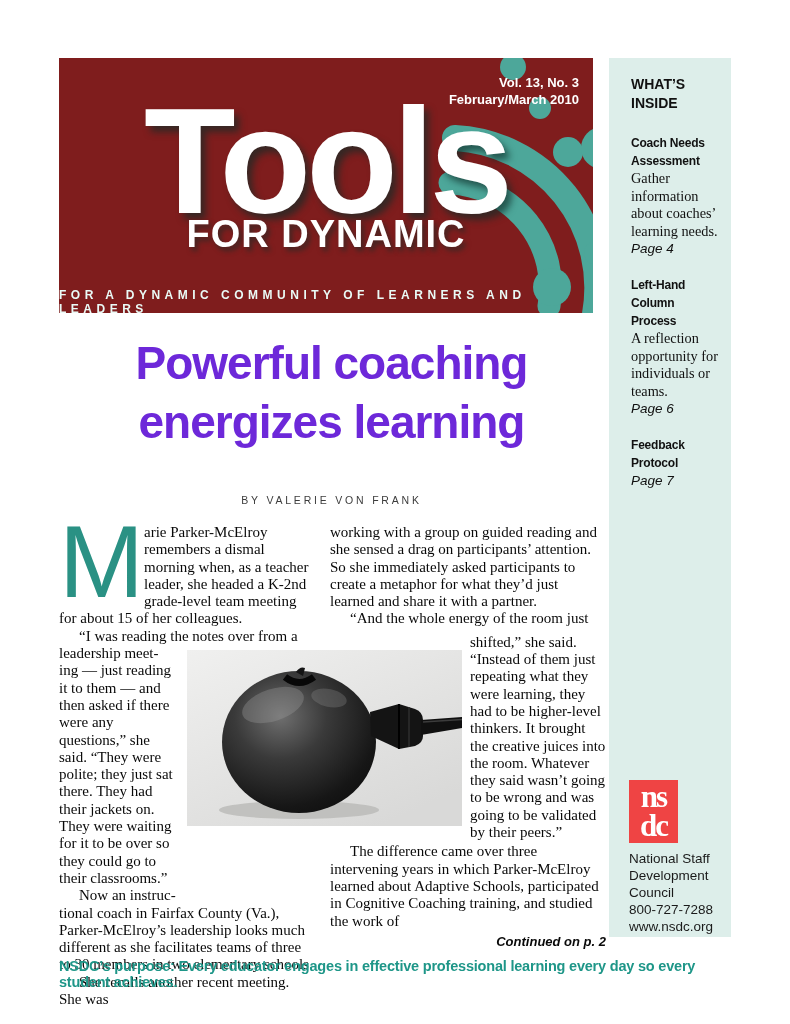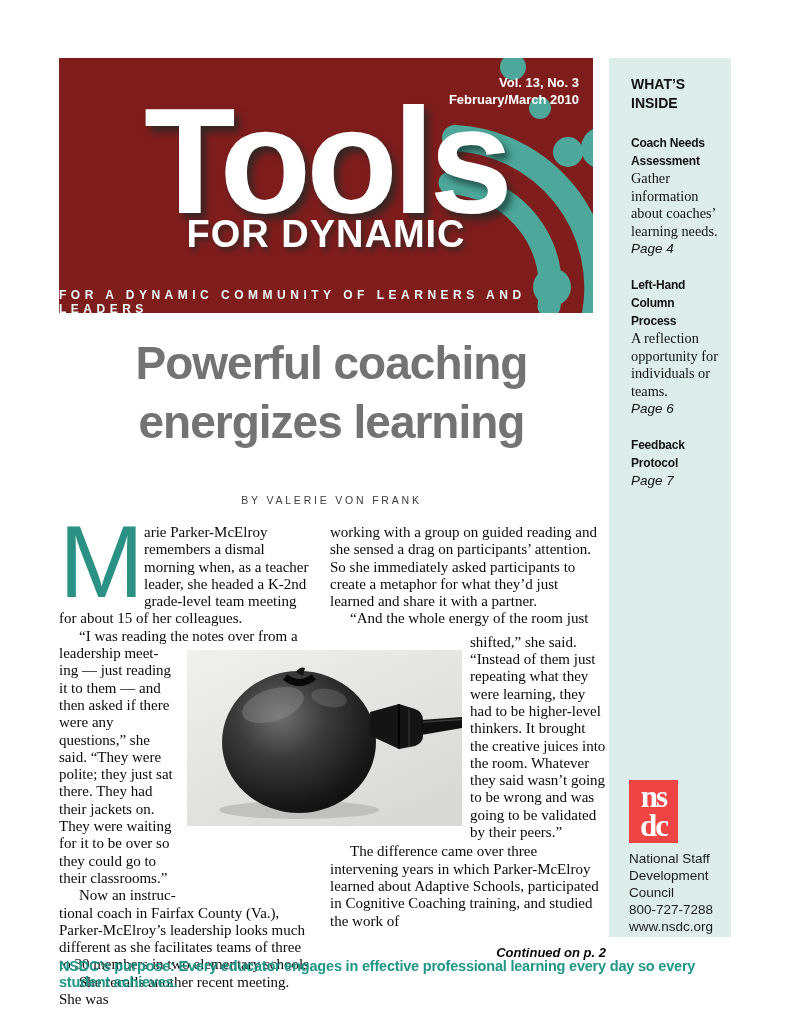--- a/index.html
+++ b/index.html
@@ -51,21 +51,21 @@
     position:absolute; left:20px; top:722px; width:49px; height:63px;
     background:#ef4444; color:#fff; text-align:center;
     font-family:"Liberation Serif", serif; font-weight:bold;
     font-size:31px; line-height:0.93; letter-spacing:-2px; padding-top:3px;
   }
   .org { position:absolute; left:20px; top:792px; width:100px; font-size:13.5px; line-height:17px; color:#1a1a1a; }
 
   
   .headline {
     position:absolute; left:59px; top:334px; width:545px; text-align:center;
-    font-weight:bold; font-size:46px; line-height:59px; letter-spacing:-1px; color:#737373;
+    font-weight:bold; font-size:46px; line-height:59px; letter-spacing:-1px; color:#6d28d9;
   }
   .byline {
     position:absolute; left:59px; top:494px; width:545px; text-align:center;
     font-size:10.5px; letter-spacing:2.8px; color:#3c3c3c;
   }
 
   
   .col {
     position:absolute; top:524px;
     font-family:"Liberation Serif", serif; font-size:15px; line-height:17.3px; color:#090909;
@@ -73,21 +73,21 @@
   .col-left  { left:59px;  width:254px; }
   .col-right { left:330px; width:276px; }
   .indent { text-indent:20px; }
   .dropcap {
     float:left; width:82px; margin-right:3px;
     font-family:"Liberation Sans", sans-serif;
     font-size:102px; line-height:76px; letter-spacing:-7px; color:#2a9184;
   }
   .narrow-left { width:122px; }
   .narrow-right { margin-left:140px; width:136px; margin-top:6px; margin-bottom:2px; }
-  .continued { text-align:right; font-family:"Liberation Sans", sans-serif; font-style:italic; font-weight:bold; font-size:13px; margin-top:14px; }
+  .continued { text-align:right; font-family:"Liberation Sans", sans-serif; font-style:italic; font-weight:bold; font-size:13px; margin-top:3px; }
 
   
   .photo { position:absolute; left:187px; top:650px; width:275px; height:176px; }
   .photo svg { display:block; width:100%; height:100%; }
 
   
   .purpose {
     position:absolute; left:59px; top:958px; width:690px;
     font-weight:bold; font-size:14.5px; letter-spacing:-0.2px; color:#1e9688;
   }

